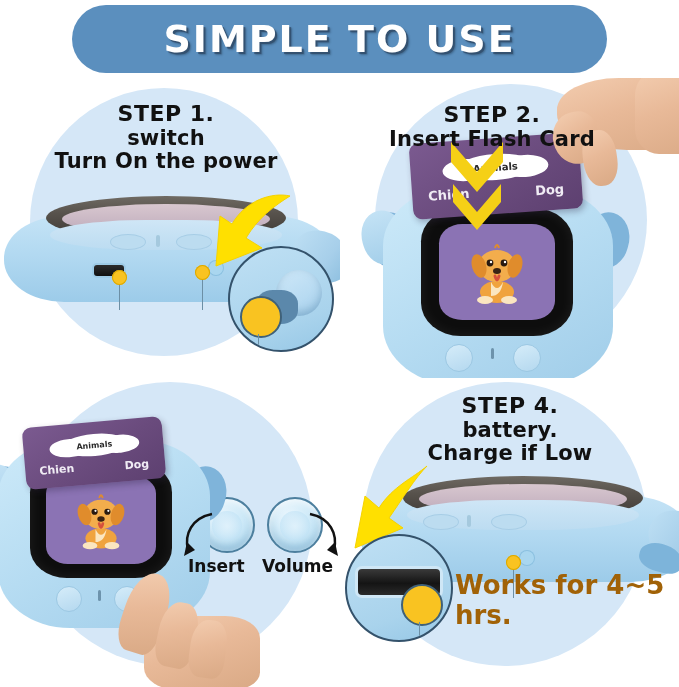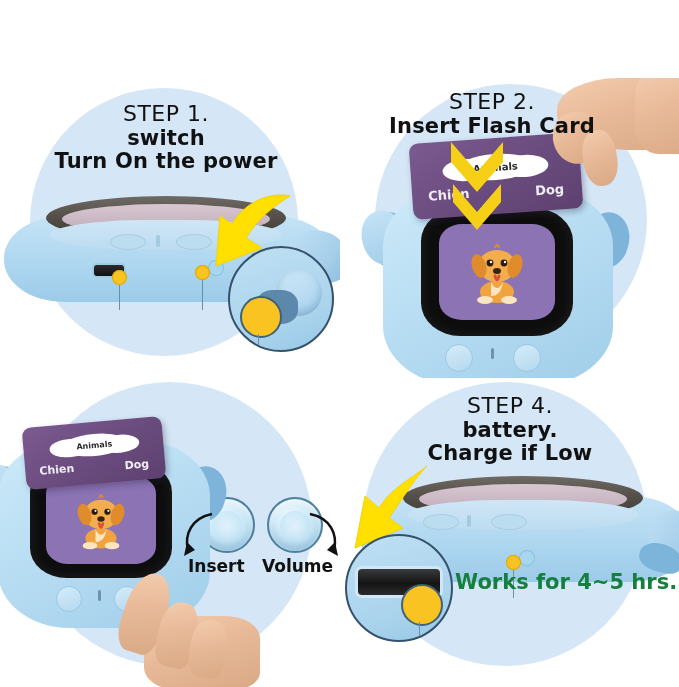--- a/index.html
+++ b/index.html
@@ -28,21 +28,21 @@
   .q3{left:0;top:378px;width:340px;height:309px;}
   .q4{left:339px;top:378px;width:340px;height:359px;}
 
   .bg-circle{position:absolute;border-radius:50%;background:#d5e7f7;}
 
   .step-text{
     position:absolute;text-align:center;color:#111111;
     font-family:"DejaVu Sans","Liberation Sans",sans-serif;
     line-height:1.12;z-index:30;
   }
-  .step-head{font-size:22px;font-weight:normal;display:block;letter-spacing:.5px;}
+  .step-head{font-size:22px;font-weight:bold;display:block;letter-spacing:.5px;}
   .step-sub{font-size:21px;font-weight:bold;display:block;letter-spacing:.2px;}
 
   
   .dev-side{position:absolute;z-index:10;}
   .side-body{
     position:absolute;left:0;top:26px;width:330px;height:86px;
     background:linear-gradient(180deg,#c4e3f6 0%,#b2d9f1 45%,#9ccbe9 100%);
     border-radius:60px/42px;
   }
   .side-top-rim{
@@ -197,29 +197,32 @@
 
   
   .hand{position:absolute;z-index:22;}
   .skin{
     background:linear-gradient(160deg,#f3cdb0 0%,#e8b998 45%,#d9a985 100%);
     position:absolute;
   }
 
   
   .note{
-    position:absolute;color:#15803d;font-weight:bold;font-size:21px;z-index:27;
+    position:absolute;color:#a16207;font-weight:bold;font-size:26px;z-index:27;
     font-family:"DejaVu Sans","Liberation Sans",sans-serif;
   }
 </style>
 </head>
 <body>
 
 <div class="stage">
 
+  <div class="banner">
+    <span class="banner-title">SIMPLE TO USE</span>
+  </div>
 
   <div class="quad q1">
     <div class="bg-circle" style="left:30px;top:10px;width:268px;height:268px;"></div>
 
     <div class="step-text" style="left:26px;top:24px;width:280px;">
       <span class="step-head">STEP 1.</span>
       <span class="step-sub">switch</span>
       <span class="step-sub">Turn On the power</span>
     </div>
 
@@ -249,21 +252,21 @@
       <div class="mag-knob-blue" style="left:46px;top:22px;width:46px;height:46px;"></div>
       <div class="mag-knob-dark" style="left:26px;top:42px;width:42px;height:34px;border-radius:40%;"></div>
       <div class="mag-knob-yellow" style="left:10px;top:48px;width:38px;height:38px;"></div>
       <div class="leader" style="left:28px;top:86px;height:18px;"></div>
     </div>
   </div>
 
   <div class="quad q2">
     <div class="bg-circle" style="left:36px;top:6px;width:272px;height:272px;"></div>
 
-    <div class="step-text" style="left:8px;top:12px;width:290px;">
+    <div class="step-text" style="left:8px;top:25px;width:290px;">
       <span class="step-head">STEP 2.</span>
       <span class="step-sub">Insert Flash Card</span>
     </div>
 
     <div class="hand" style="left:200px;top:-18px;width:160px;height:130px;">
       <div class="skin" style="left:18px;top:18px;width:140px;height:72px;border-radius:44% 30% 30% 50%;"></div>
       <div class="skin" style="left:96px;top:10px;width:80px;height:84px;border-radius:30% 18% 18% 30%;"></div>
       <div class="skin" style="left:14px;top:52px;width:46px;height:52px;border-radius:50% 40% 46% 50%;transform:rotate(-14deg);"></div>
       <div class="skin" style="left:44px;top:70px;width:34px;height:56px;border-radius:44%;transform:rotate(-8deg);"></div>
     </div>

